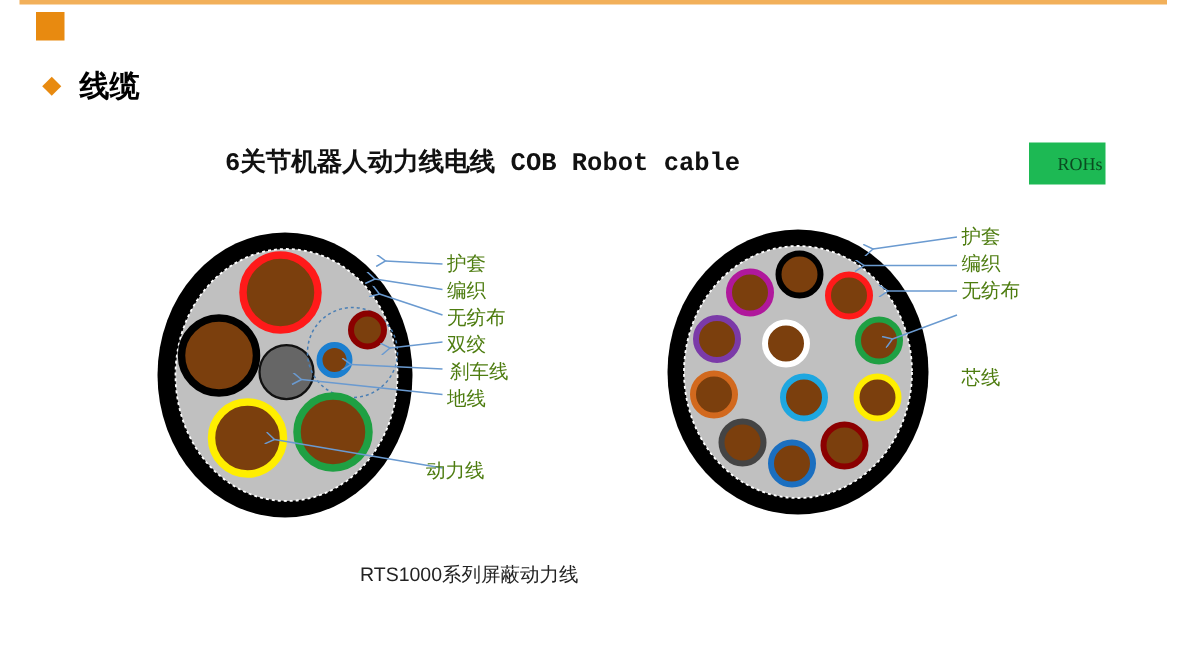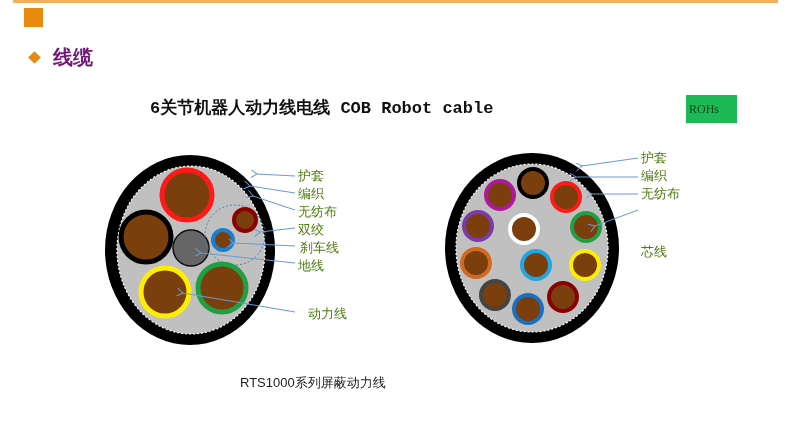--- a/index.html
+++ b/index.html
@@ -1,23 +1,23 @@
 <!DOCTYPE html>
 <html><head>
 <meta charset="utf-8">
 <style>
   html, body { margin:0; padding:0; background:#fff; }
   body { width:791px; height:438px; position:relative; overflow:hidden; font-family:"DejaVu Sans", sans-serif; }
   .topline { position:absolute; left:13px; top:0; width:765px; height:3px; background:#f2b05a; }
   .h1 { position:absolute; left:24px; top:6px; display:flex; align-items:center; color:#e88a10; font-weight:bold; font-size:27px; letter-spacing:2px; }
   .h1 .sq { width:19px; height:19px; background:#e88a10; margin-right:10px; margin-top:2px; }
-  .h2 { position:absolute; left:30px; top:44px; display:flex; align-items:center; color:#701a75; font-weight:bold; font-size:20px; }
+  .h2 { position:absolute; left:30px; top:44px; display:flex; align-items:center; color:#000000; font-weight:bold; font-size:20px; }
   .h2 .dia { width:9px; height:9px; background:#e88a10; transform:rotate(45deg); margin-right:14px; }
   .title { position:absolute; left:150px; top:96px; font-size:17px; font-weight:bold; color:#111; font-family:Liberation Mono, monospace; letter-spacing:0px; }
-  .rohs { position:absolute; left:686px; top:95px; width:51px; height:28px; background:#1db954; color:#0a4a20; font-family:"Liberation Serif", serif; font-size:12px; display:flex; align-items:center; padding-left:3px; box-sizing:border-box; }
+  .rohs { position:absolute; left:686px; top:95px; width:51px; height:28px; background:#1db954; color:#0a4a20; font-family:"Liberation Serif", serif; font-size:12px; display:flex; align-items:center; padding-left:19px; box-sizing:border-box; }
   svg.diagram { position:absolute; left:0; top:0; }
   .lbl { position:absolute; font-family:"DejaVu Serif", serif; font-size:13px; color:#4d7c0f; white-space:nowrap; }
   .caption { position:absolute; left:240px; top:374px; font-family:Liberation Sans, sans-serif; font-size:13px; color:#222; }
 </style>
 </head>
 <body>
 
 <div class="topline"></div>
 
 <div class="h1">
@@ -83,20 +83,20 @@
     <line x1="638" y1="210" x2="595" y2="226" marker-end="url(#arr)"></line>
   </g>
 </svg>
 
 <div class="lbl" style="left:298px;top:167px;">护套</div>
 <div class="lbl" style="left:298px;top:185px;">编织</div>
 <div class="lbl" style="left:298px;top:203px;">无纺布</div>
 <div class="lbl" style="left:298px;top:221px;font-family:Liberation Serif, serif;">双绞</div>
 <div class="lbl" style="left:300px;top:239px;">刹车线</div>
 <div class="lbl" style="left:298px;top:257px;">地线</div>
-<div class="lbl" style="left:308px;top:305px;">动力线</div>
+<div class="lbl" style="left:284px;top:305px;">动力线</div>
 
 <div class="lbl" style="left:641px;top:149px;">护套</div>
 <div class="lbl" style="left:641px;top:167px;">编织</div>
 <div class="lbl" style="left:641px;top:185px;">无纺布</div>
 <div class="lbl" style="left:641px;top:202px;margin-top:41px;">芯线</div>
 
 <div class="caption">RTS1000系列屏蔽动力线</div>
 
 </body></html>

